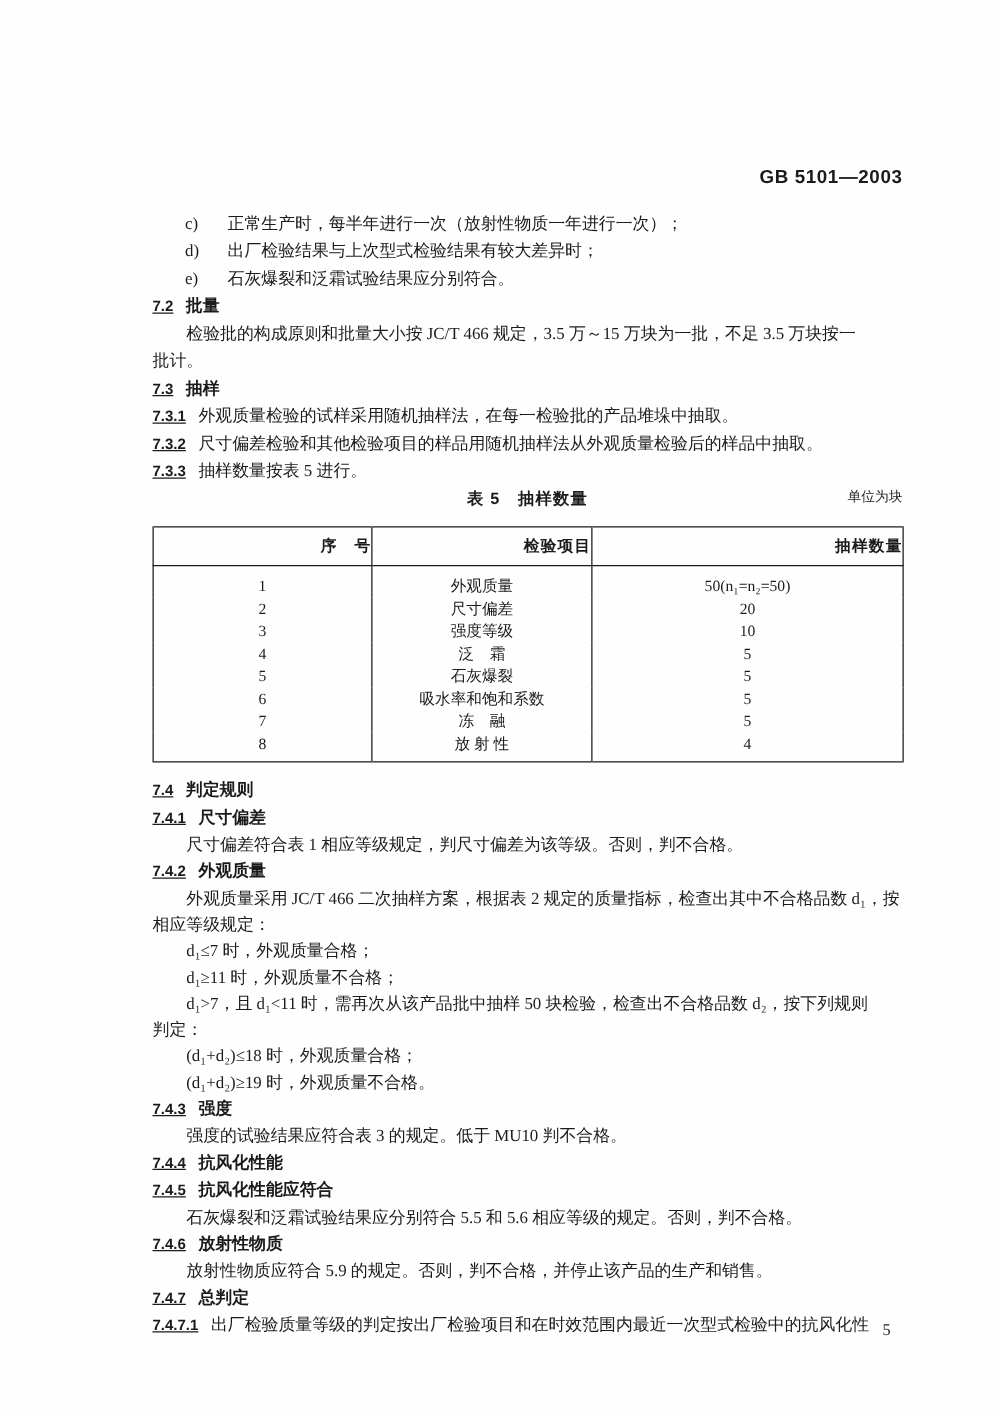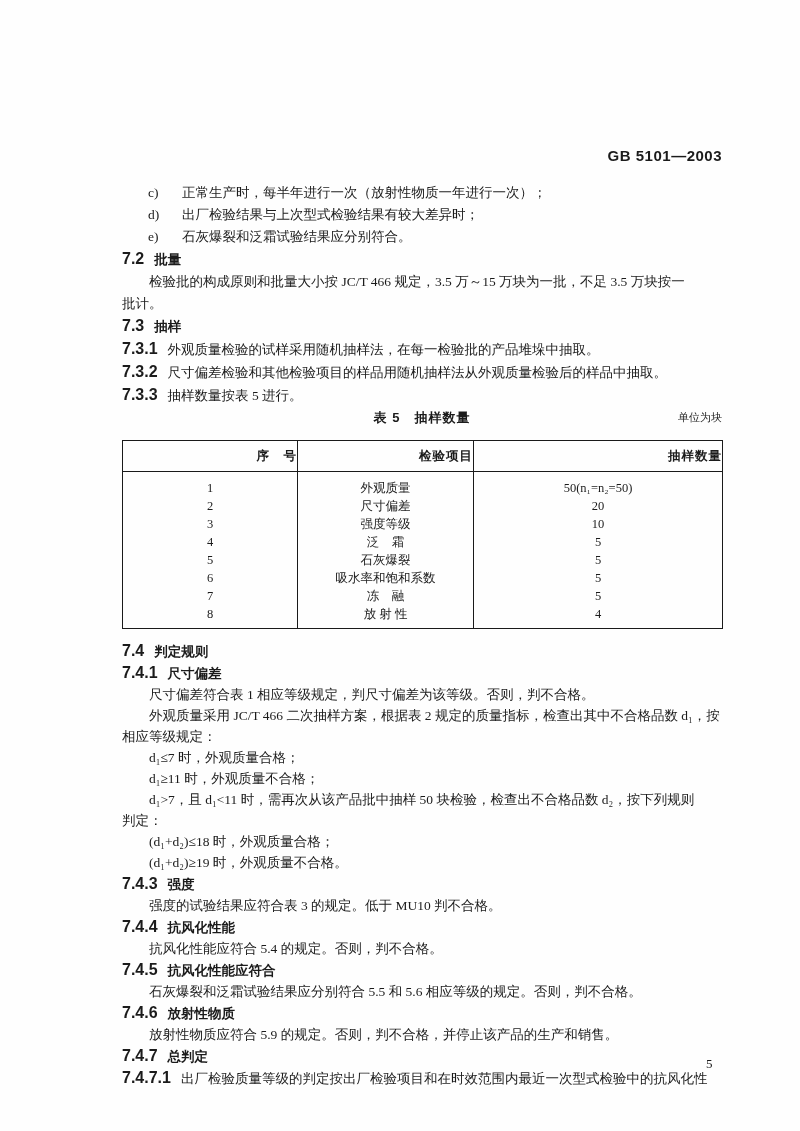--- a/index.html
+++ b/index.html
@@ -5,39 +5,40 @@
   html,body { margin:0; padding:0; background:#ffffff; }
   .page {
     position:relative;
     width:800px; height:1131px;
     background:#fefefe;
     color:#1b1b1b;
     font-family:"Liberation Serif","DejaVu Serif",serif;
     font-size:13.5px;
     overflow:hidden;
   }
-  .content { position:absolute; left:122px; top:146px; width:600px; }
+  .content { position:absolute; left:122px; top:132px; width:600px; }
   .doc-number {
     text-align:right;
     font-weight:700;
     font-size:15px;
     font-family:"Liberation Sans","DejaVu Sans",sans-serif;
     height:20px; line-height:20px;
     margin-bottom:16px;
     letter-spacing:0.5px;
   }
   .line { line-height:22px; white-space:nowrap; }
   .lower .line { line-height:21px; }
   .list-item { display:flex; }
   .list-item .label { width:20px; margin-left:26px; margin-right:14px; }
   .cnum {
     font-weight:700;
     font-family:"Liberation Sans","DejaVu Sans",sans-serif;
     margin-right:10px;
-    font-size:16px;
+    font-size:12px;
+    text-decoration:underline;
   }
   .h .ctitle {
     font-weight:700;
     font-family:"Liberation Sans","DejaVu Sans",sans-serif;
     font-size:13.5px;
   }
   .indent { padding-left:27px; }
   
   .caption-row { position:relative; text-align:center; height:18px; line-height:18px; margin-top:2px; margin-bottom:13px; }
   .caption { font-weight:700; font-family:"Liberation Sans","DejaVu Sans",sans-serif; font-size:13px; letter-spacing:1px; }
@@ -168,38 +169,40 @@
     <div class="lower">
       <div class="line h">
         <span class="cnum">7.4</span><span class="ctitle">判定规则</span>
       </div>
 
       <div class="line h">
         <span class="cnum">7.4.1</span><span class="ctitle">尺寸偏差</span>
       </div>
       <div class="line indent">尺寸偏差符合表 1 相应等级规定，判尺寸偏差为该等级。否则，判不合格。</div>
 
+      <div class="line h">
+        <span class="cnum">7.4.2</span><span class="ctitle">外观质量</span>
+      </div>
       <div class="line indent">外观质量采用 JC/T 466 二次抽样方案，根据表 2 规定的质量指标，检查出其中不合格品数 d₁，按</div>
       <div class="line">相应等级规定：</div>
       <div class="line indent">d₁≤7 时，外观质量合格；</div>
       <div class="line indent">d₁≥11 时，外观质量不合格；</div>
       <div class="line indent">d₁&gt;7，且 d₁&lt;11 时，需再次从该产品批中抽样 50 块检验，检查出不合格品数 d₂，按下列规则</div>
       <div class="line">判定：</div>
       <div class="line indent">(d₁+d₂)≤18 时，外观质量合格；</div>
       <div class="line indent">(d₁+d₂)≥19 时，外观质量不合格。</div>
 
       <div class="line h">
         <span class="cnum">7.4.3</span><span class="ctitle">强度</span>
       </div>
       <div class="line indent">强度的试验结果应符合表 3 的规定。低于 MU10 判不合格。</div>
 
       <div class="line h">
         <span class="cnum">7.4.4</span><span class="ctitle">抗风化性能</span>
       </div>
-      <div class="line indent">抗风化性能应符合 5.4 的规定。否则，判不合格。</div>
 
       <div class="line h">
         <span class="cnum">7.4.5</span><span class="ctitle">抗风化性能应符合</span>
       </div>
       <div class="line indent">石灰爆裂和泛霜试验结果应分别符合 5.5 和 5.6 相应等级的规定。否则，判不合格。</div>
 
       <div class="line h">
         <span class="cnum">7.4.6</span><span class="ctitle">放射性物质</span>
       </div>
       <div class="line indent">放射性物质应符合 5.9 的规定。否则，判不合格，并停止该产品的生产和销售。</div>

